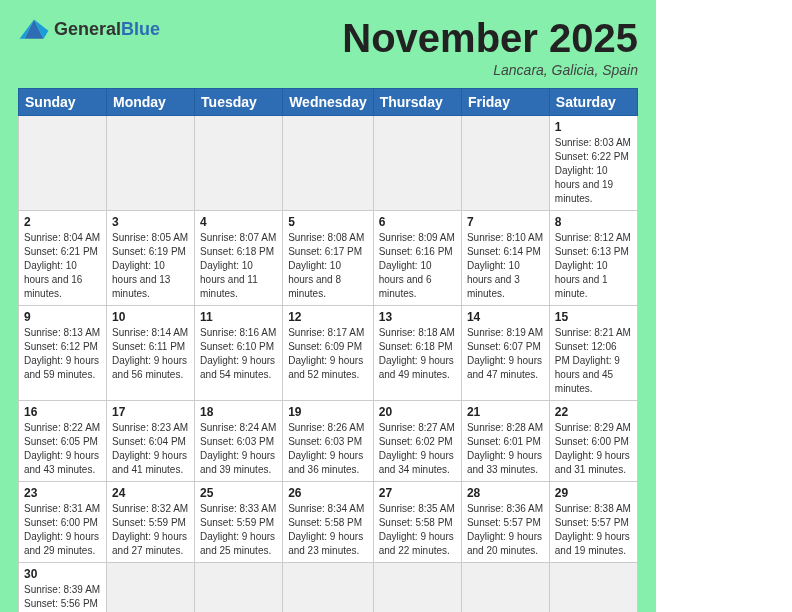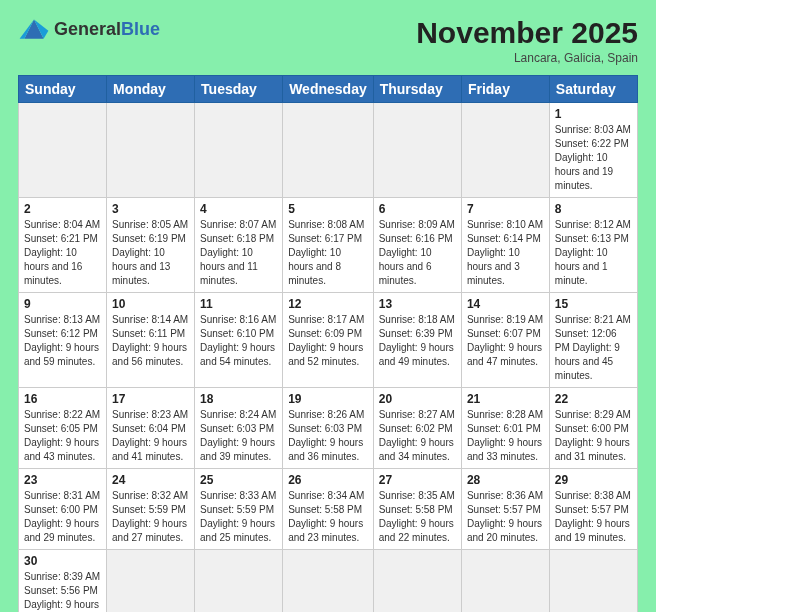--- a/index.html
+++ b/index.html
@@ -37,29 +37,30 @@
       font-weight: bold;
     }
     .logo-icon {
       width: 32px;
       height: 28px;
     }
     .title-block {
       text-align: right;
     }
     .month-title {
-      font-size: 30px;
+      font-size: 40px;
       font-weight: bold;
       color: #222;
       line-height: 1.1;
     }
     .location {
-      font-size: 12px;
+      font-size: 14px;
       color: #444;
       margin-top: 2px;
+      font-style: italic;
     }
     .calendar {
       width: 100%;
       border-collapse: collapse;
       border: 1px solid #bbb;
     }
     .calendar th {
       background: #2e6db4;
       color: #fff;
       font-size: 14px;
@@ -211,21 +212,21 @@
           </td>
           <td>
             <div class="day-num">12</div>
             <div class="day-info">Sunrise: 8:17 AM
 Sunset: 6:09 PM
 Daylight: 9 hours and 52 minutes.</div>
           </td>
           <td>
             <div class="day-num">13</div>
             <div class="day-info">Sunrise: 8:18 AM
-Sunset: 6:39 PM
+Sunset: 6:18 PM
 Daylight: 9 hours and 49 minutes.</div>
           </td>
           <td>
             <div class="day-num">14</div>
             <div class="day-info">Sunrise: 8:19 AM
 Sunset: 6:07 PM
 Daylight: 9 hours and 47 minutes.</div>
           </td>
           <td>
             <div class="day-num">15</div>

